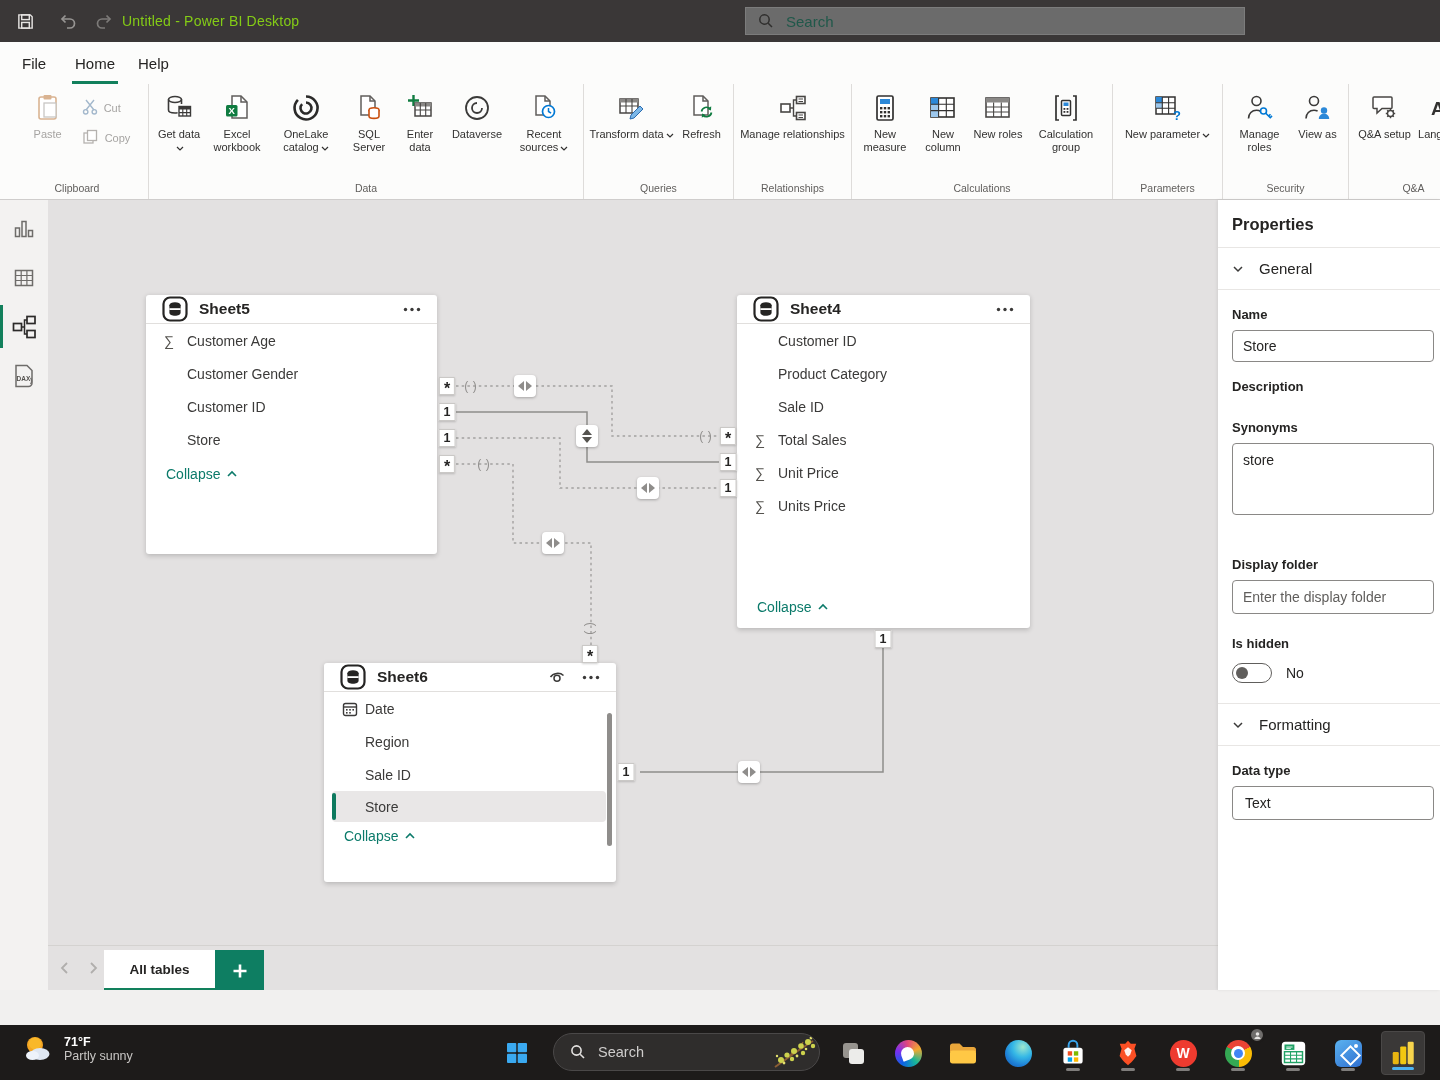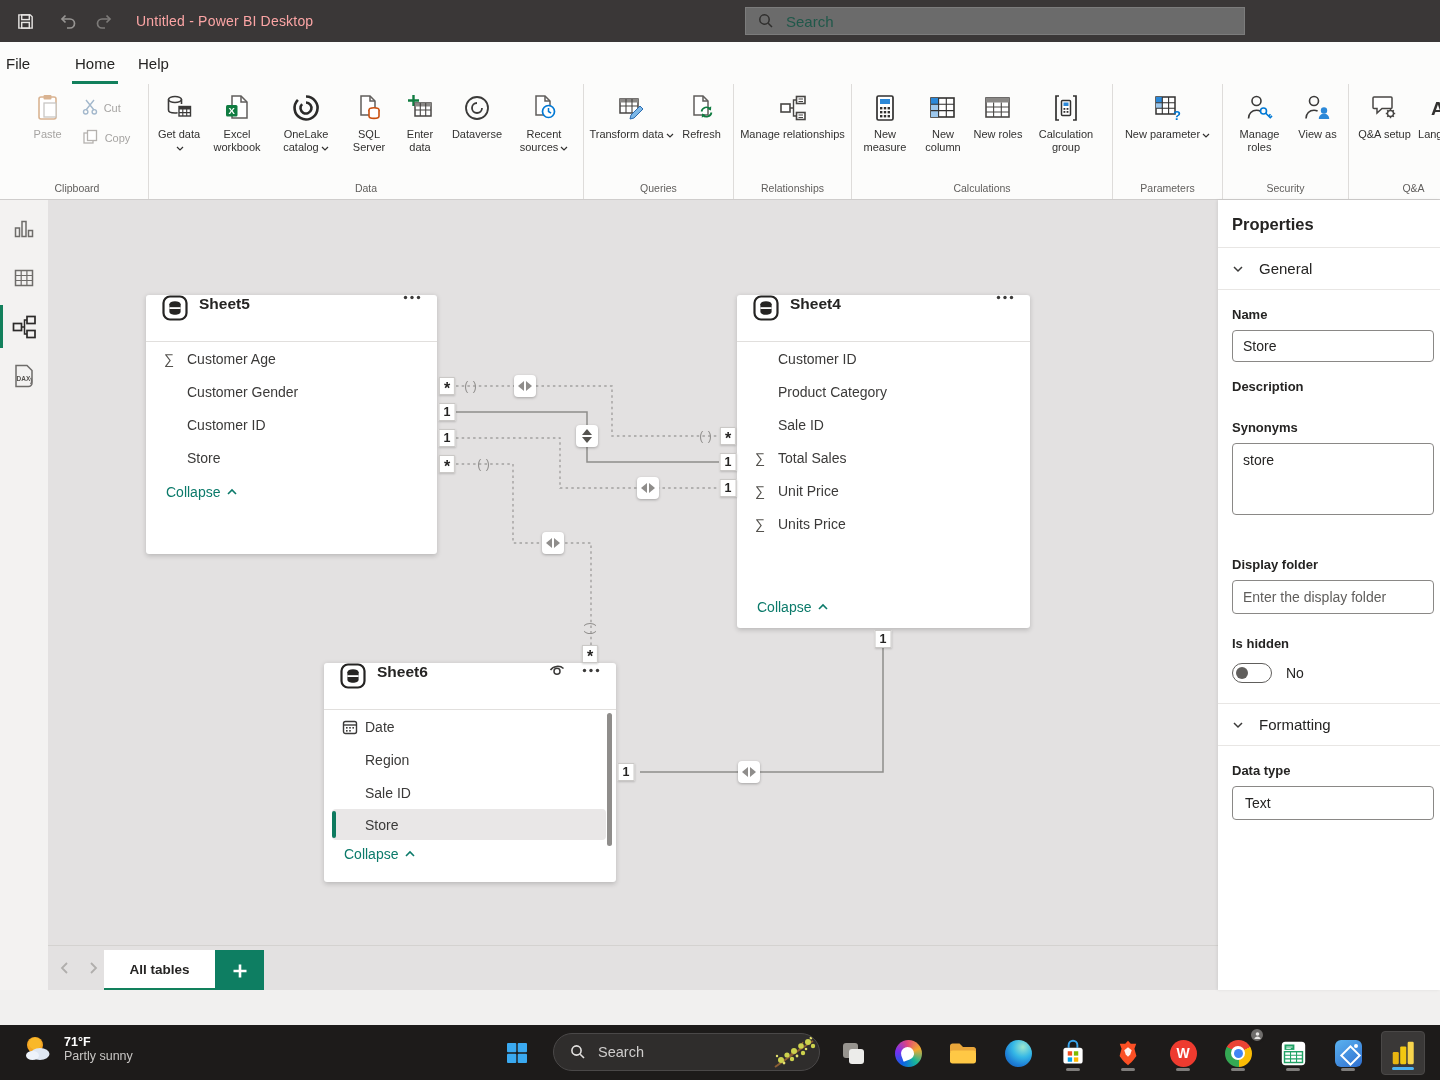--- a/index.html
+++ b/index.html
@@ -2,21 +2,21 @@
 <html><head>
 <meta charset="utf-8">
 <style>
 *{box-sizing:border-box;margin:0;padding:0}
 html,body{width:1440px;height:1080px}
 body{font-family:"Liberation Sans",sans-serif;background:#f1f0ef;position:relative;overflow:hidden;color:#252423}
 
 
 .titlebar{position:absolute;left:0;top:0;width:1440px;height:42px;background:#3a3737;display:flex;align-items:center}
 .tbico{width:34px;height:30px;display:flex;align-items:center;justify-content:center;cursor:pointer}
-.tbtitle{color:#fca5a5;font-size:14px;margin-left:14px;letter-spacing:.2px}
+.tbtitle{color:#84cc16;font-size:14px;letter-spacing:.2px}
 .tbsearch{position:absolute;left:745px;top:7px;width:500px;height:28px;background:#6b6b6b;border:1px solid #7c7c7c;display:flex;align-items:center;padding-left:12px;gap:12px}
 .tbsearch span{color:#20584a;font-size:15px}
 
 
 .menubar{position:absolute;left:0;top:42px;width:1440px;height:42px;background:#fcfcfb}
 .mtab{position:absolute;top:0;height:42px;display:flex;align-items:center;font-size:15px;color:#252423;cursor:pointer}
 .mtab.active::after{content:"";position:absolute;left:-3px;right:-3px;bottom:0;height:3px;background:#12805c}
 
 
 .ribbon{position:absolute;left:0;top:84px;width:1500px;height:116px;background:#fcfcfb;border-bottom:1px solid #cfcdcc;display:flex;padding-left:6px}
@@ -36,21 +36,21 @@
 .sidebar{position:absolute;left:0;top:200px;width:48px;height:790px;background:#f3f2f1}
 .sbitem{position:relative;width:48px;height:49px;display:flex;align-items:center;justify-content:center;cursor:pointer}
 .sbitem.active::before{content:"";position:absolute;left:0;top:3px;bottom:3px;width:3px;background:#12805c}
 
 
 .canvas{position:absolute;left:48px;top:200px;width:1170px;height:745px;background:#e3e1e1}
 svg.rel{position:absolute;left:0;top:0;width:1440px;height:1080px;pointer-events:none;z-index:1}
 
 
 .tcard{position:absolute;background:#fff;border-radius:3px;box-shadow:0 1.6px 5px rgba(0,0,0,.18);z-index:2;display:flex;flex-direction:column}
-.thead{height:47px;display:flex;align-items:flex-start;gap:11px;padding:0 16px;border-bottom:1px solid #e1dfdd}
+.thead{height:29px;display:flex;align-items:center;gap:11px;padding:0 16px;border-bottom:1px solid #e1dfdd}
 .tname{font-size:15.5px;font-weight:700;color:#252423}
 .thr{margin-left:auto;display:flex;align-items:center;gap:14px}
 .tmore,.teye{cursor:pointer;display:flex;align-items:center}
 .trow{height:33px;display:flex;align-items:center;padding-left:18px;font-size:14px;color:#3b3a39;cursor:pointer}
 .ficon{width:23px;display:flex;align-items:center;font-size:14px;color:#55534f}
 .trow.selected{position:relative;margin:0 10px 0 8px;padding-left:10px;background:#e9e7e7;border-radius:4px;height:31px}
 .trow.selected::before{content:"";position:absolute;left:0;top:2px;bottom:2px;width:4px;border-radius:2px;background:#0e7a5f}
 .tcollapse{display:flex;align-items:center;gap:6px;padding:10px 0 13px 20px;color:#0b7a6a;font-size:14px;cursor:pointer}
 .scrollbar{position:absolute;right:4px;top:50px;width:5px;height:133px;background:#8f8d8b;border-radius:3px;cursor:pointer}
 
@@ -141,21 +141,21 @@
   <div class="tbsearch">
     <svg width="16" height="16" viewBox="0 0 16 16">
         <circle cx="6.5" cy="6.5" r="4.7" fill="none" stroke="#2f2e2d" stroke-width="1.5"></circle>
         <path d="M10.2 10.2L14 14" stroke="#2f2e2d" stroke-width="1.5"></path>
       </svg>
     <span>Search</span>
   </div>
 </div>
 
 <div class="menubar">
-  <div class="mtab" style="left:6px">
+  <div class="mtab" style="left:22px">
       <span>File</span>
     </div>
   <div class="mtab active" style="left:75px">
       <span>Home</span>
     </div>
   <div class="mtab" style="left:138px">
       <span>Help</span>
     </div>
 </div>
 

